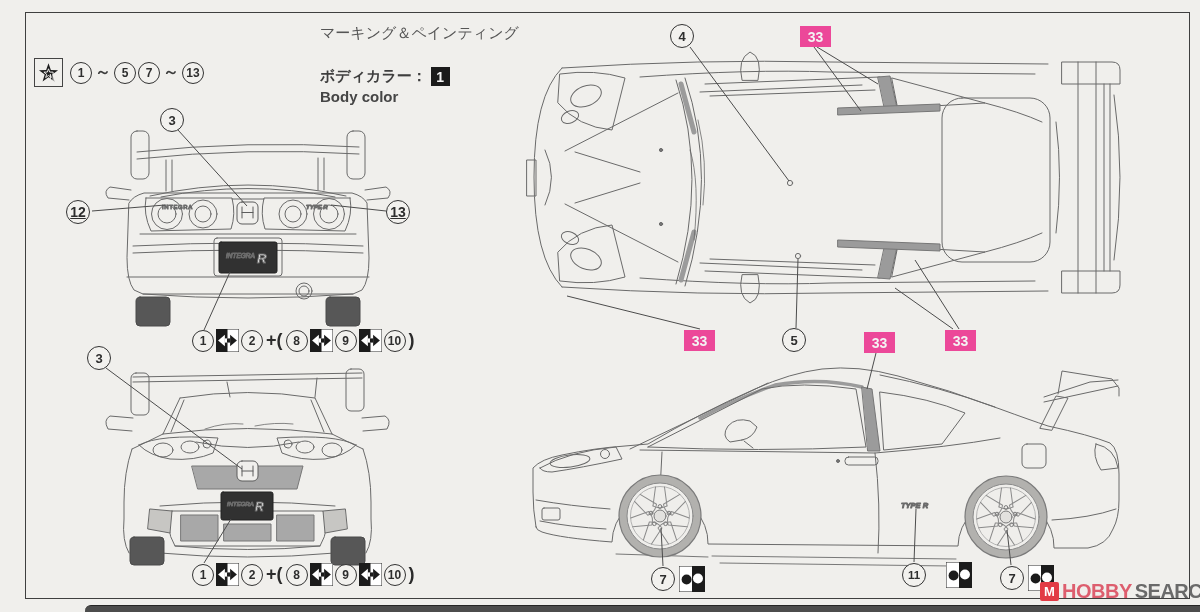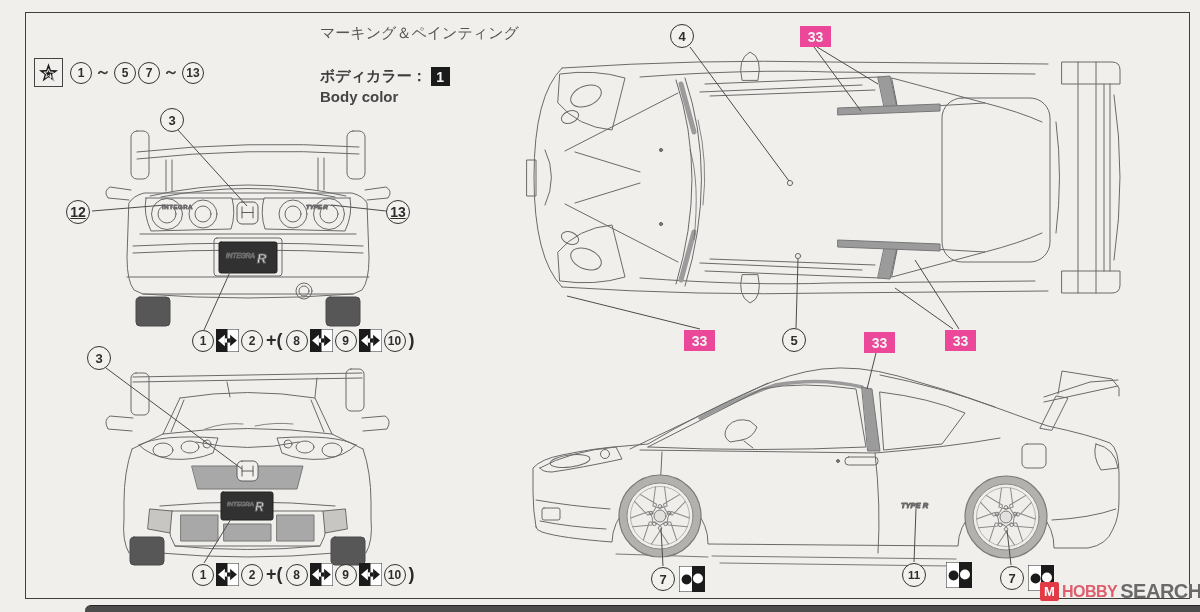--- a/index.html
+++ b/index.html
@@ -31,21 +31,21 @@
   .b33{position:absolute;width:31px;height:21px;background:#ec4899;color:#f3f3f3;
        display:flex;align-items:center;justify-content:center;font-size:14px;font-weight:bold;}
   .decal-row{position:absolute;display:flex;align-items:center;gap:2px;}
   .plus{font-size:18px;font-weight:bold;color:#2b2b2b;padding:0 1px;}
   .icon-sq{flex:none;display:inline-block;line-height:0;}
   .pair{position:absolute;display:flex;align-items:center;gap:4px;}
   
   #watermark{position:absolute;left:1040px;top:580px;display:flex;align-items:center;gap:3px;}
   #wm-logo{width:19px;height:19px;background:#e23b45;border-radius:2px;color:#fff;
            display:flex;align-items:center;justify-content:center;font-size:13px;font-weight:bold;}
-  #wm-hobby{font-size:16px;font-weight:bold;color:#dd5e6e;letter-spacing:-.5px;}
+  #wm-hobby{font-size:20px;font-weight:bold;color:#dd5e6e;letter-spacing:-.5px;}
   #wm-search{font-size:20px;font-weight:bold;color:#6a6a6a;letter-spacing:-.5px;}
   #bottom-band{position:absolute;left:85px;top:605px;right:0;height:7px;background:#4c4c4c;
                border-top:1.5px solid #252525;border-top-left-radius:6px;}
   svg text{font-family:"Liberation Sans",sans-serif;}
 </style>
 </head>
 <body>
 
 <div id="sheet">
   <div id="frame"></div>

